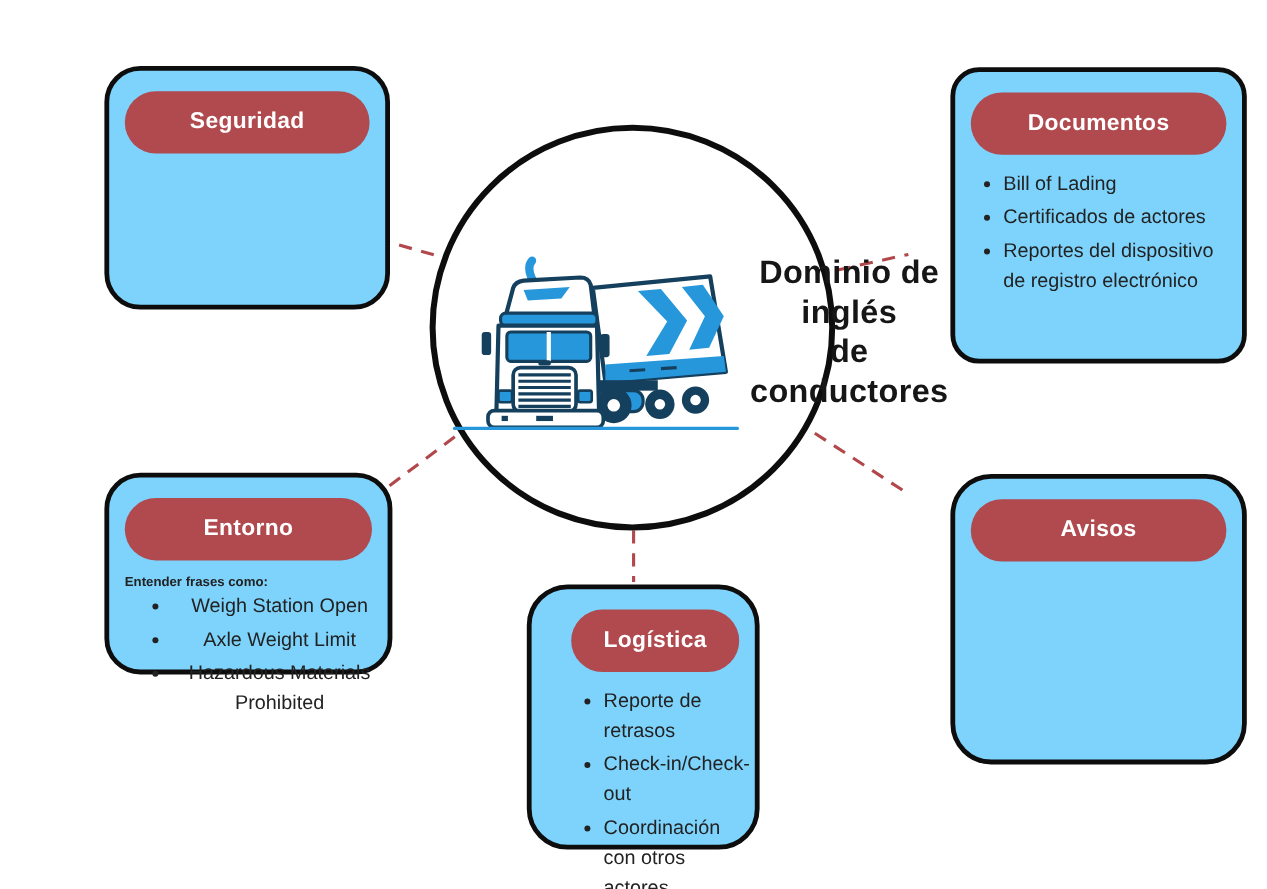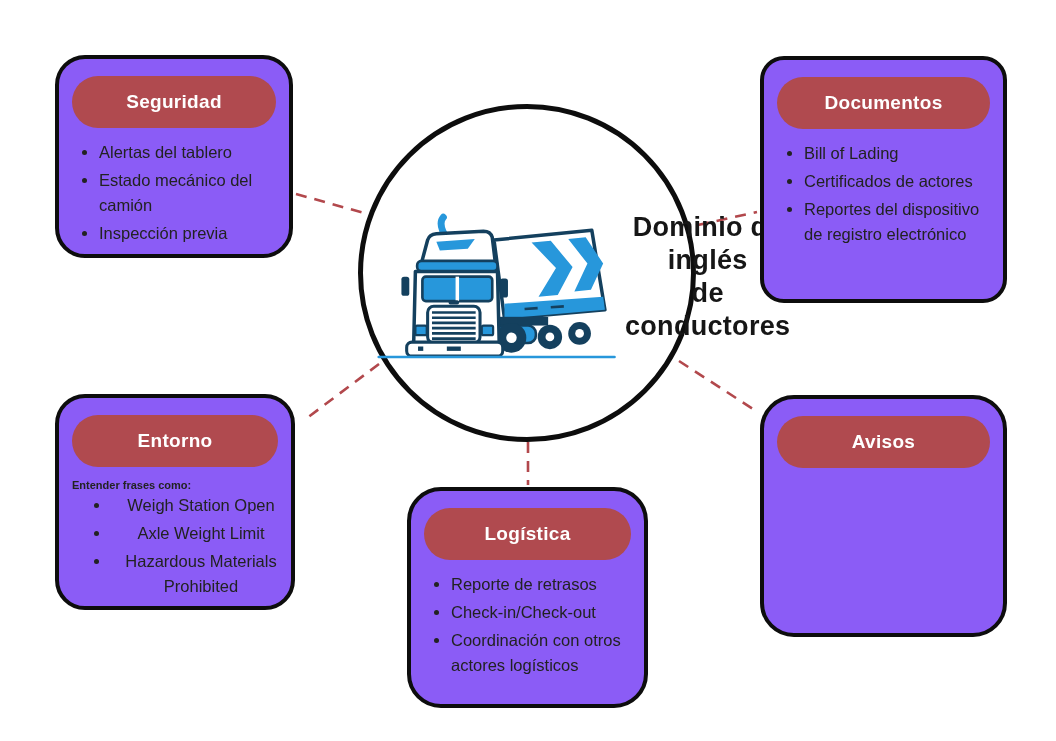--- a/index.html
+++ b/index.html
@@ -16,39 +16,40 @@
     box-sizing:border-box;display:flex;flex-direction:row;align-items:center;
   }
   .truck-wrap{margin-top:30px;width:262px;height:150px;}
   .center-title{
     margin-top:8px;text-align:center;font-size:27px;font-weight:700;
     line-height:1.22;color:#161616;letter-spacing:.3px;
   }
 
   
   .card{
-    position:absolute;background:#8b5cf6;border:4px solid #0d0d0d;border-radius:30px;
+    position:absolute;background:#7dd3fc;border:4px solid #0d0d0d;border-radius:30px;
     box-sizing:border-box;
+    margin-left:32px;
   }
   .pill{
     margin:17px 13px 0;height:52px;background:#b04a4f;border-radius:26px;
     display:flex;align-items:center;justify-content:center;
     color:#ffffff;font-weight:700;font-size:19px;letter-spacing:.3px;
   }
   .card ul{
     margin:12px 0 0;padding-left:40px;font-size:16.5px;line-height:1.52;color:#222;
   }
   .card li{margin-bottom:3px;}
   .intro{margin:12px 0 0;padding-left:13px;font-size:11px;color:#222;font-weight:bold;}
   .intro + ul{margin-top:2px;text-align:center;}
 
   .card-seguridad {left:55px; top:55px; width:238px;height:203px;}
   .card-documentos{left:760px;top:56px; width:247px;height:247px;border-radius:24px;}
-  .card-entorno   {left:55px; top:394px;width:240px;height:216px;}
-  .card-logistica {left:407px;top:487px;width:241px;height:221px;border-radius:34px;}
+  .card-entorno   {left:55px; top:394px;width:240px;height:168px;}
+  .card-logistica {left:407px;top:487px;width:194px;height:221px;border-radius:34px;padding-left:20px;}
   .card-avisos    {left:760px;top:395px;width:247px;height:242px;border-radius:34px;}
 
   .card-seguridad  ul{max-width:205px;}
   .card-documentos ul{max-width:185px;}
   .card-entorno    ul{max-width:186px;padding-left:52px;}
   .card-logistica  ul{max-width:186px;}
   .card-avisos     ul{max-width:168px;}
 </style>
 </head>
 <body>
@@ -126,25 +127,20 @@
       </svg>
     </div>
     <div class="center-title">
       <div>Dominio de inglés</div>
       <div>de conductores</div>
     </div>
   </div>
 
   <div class="card card-seguridad">
     <div class="pill">Seguridad</div>
-    <ul>
-      <li>Alertas del tablero</li>
-      <li>Estado mecánico del camión</li>
-      <li>Inspección previa</li>
-    </ul>
   </div>
 
   <div class="card card-documentos">
     <div class="pill">Documentos</div>
     <ul>
       <li>Bill of Lading</li>
       <li>Certificados de actores</li>
       <li>Reportes del dispositivo de registro electrónico</li>
     </ul>
   </div>

